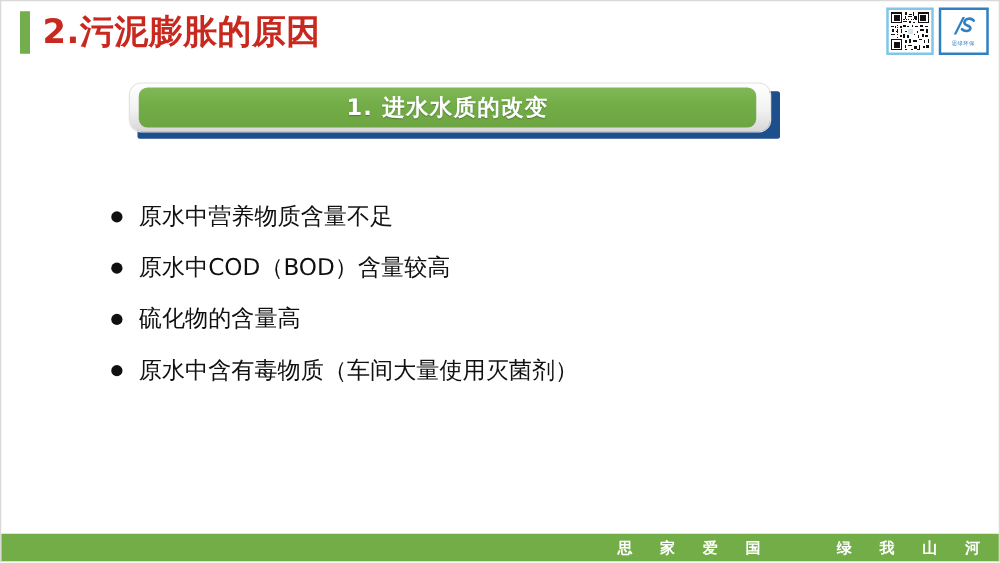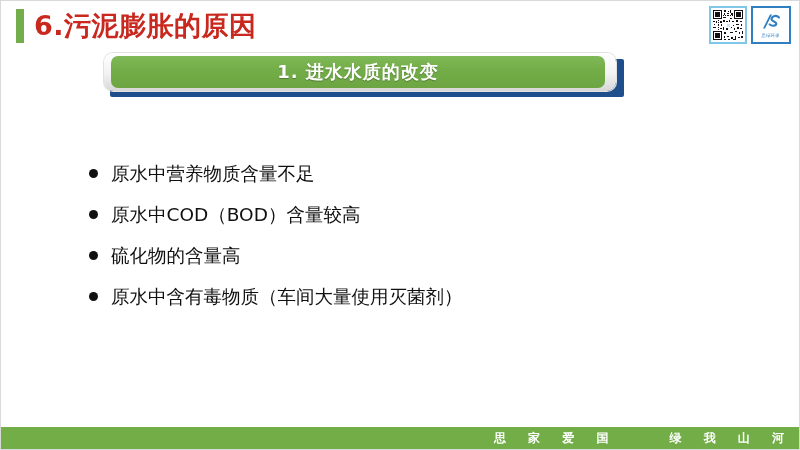--- a/index.html
+++ b/index.html
@@ -82,21 +82,21 @@
     letter-spacing: 0.3px;
     margin-top: 1px;
     white-space: nowrap;
     transform: scale(0.95);
   }
 
   
   #banner-wrap {
     position: absolute;
     left: 103px;
-    top: 52px;
+    top: 66px;
     width: 520px;
     height: 44px;
   }
   
   #banner-frame {
     position: absolute;
     left: 6px;
     top: 6px;
     width: 514px;
     height: 38px;
@@ -186,21 +186,21 @@
   #footer-phrase-left { margin-right: 52px; }
   #footer-phrase-right { margin-right: 8px; }
 </style>
 </head>
 <body>
 
 <div id="slide">
 
   <div id="title-block">
     <div id="title-accent-bar"></div>
-    <div id="page-title">6.污泥膨胀的原因</div>
+    <div id="page-title">2.污泥膨胀的原因</div>
   </div>
 
   <div id="brand-cluster">
 
     <div id="qr-code">
       <svg width="32" height="32" viewBox="0 0 33 33" shape-rendering="crispEdges">
         <rect width="33" height="33" fill="#ffffff"></rect>
         <g fill="#111111">
 
           <rect x="1" y="1" width="9" height="9"></rect>

